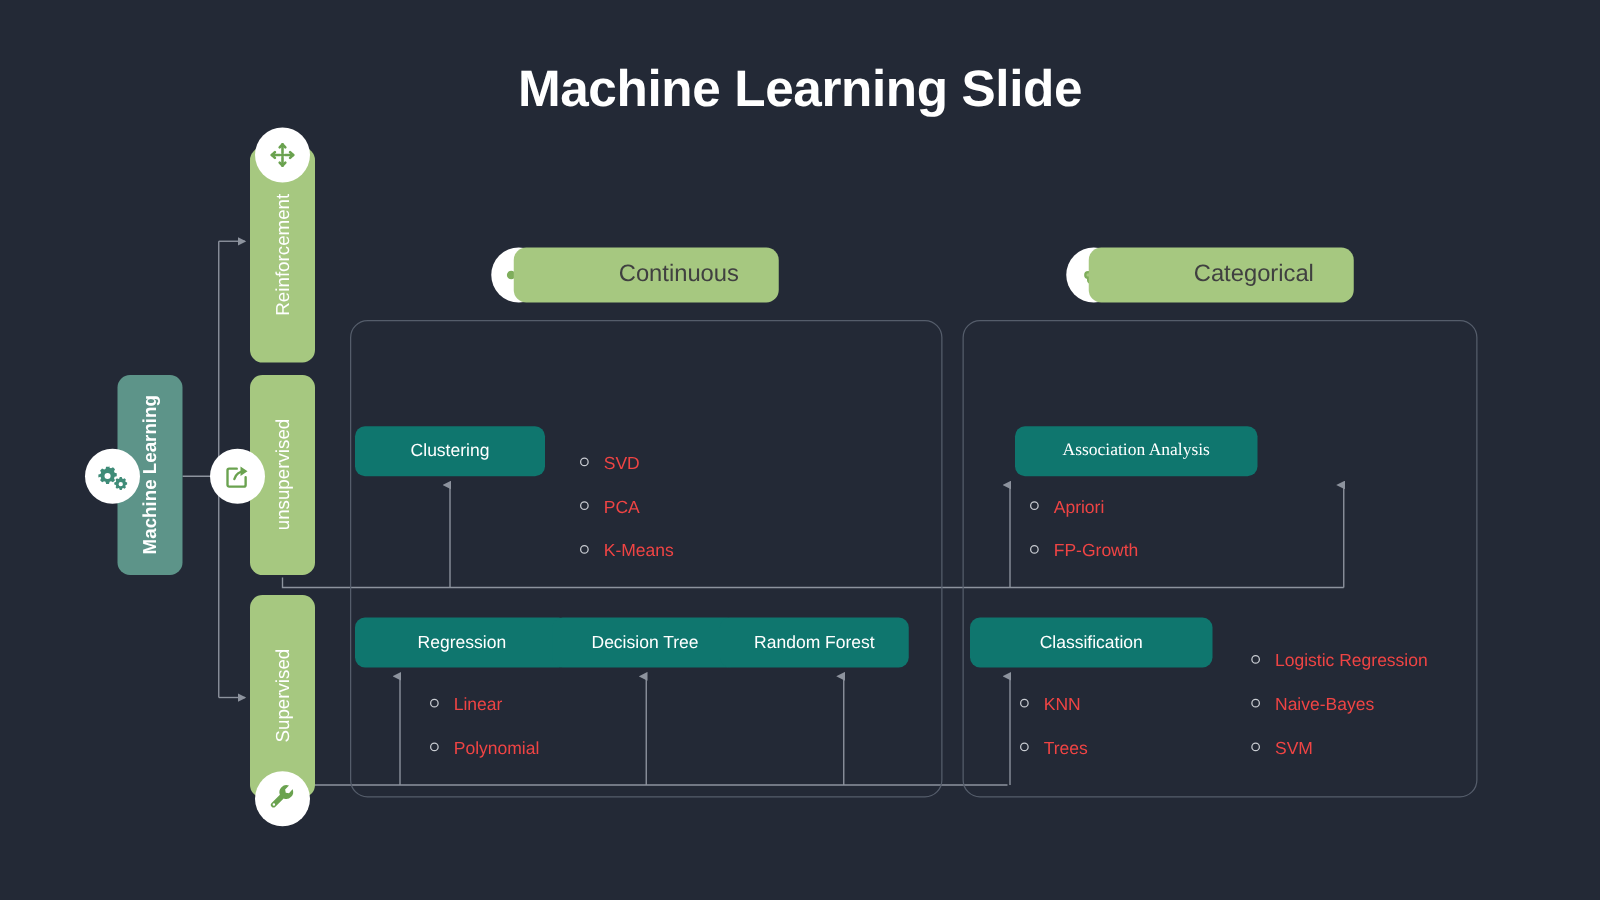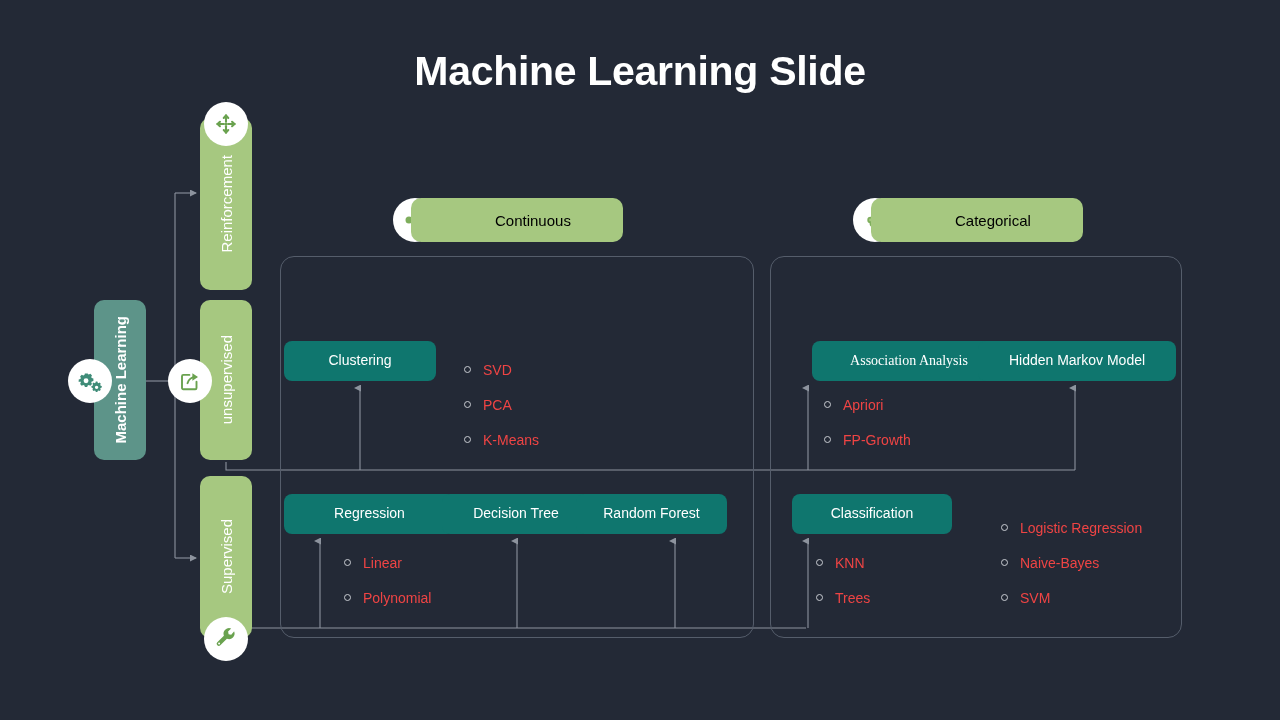--- a/index.html
+++ b/index.html
@@ -93,22 +93,22 @@
   
   .cat-pill {
     position: absolute;
     background: #a6c880;
     border-radius: 10px;
     display: flex;
     align-items: center;
     box-sizing: border-box;
   }
   .cat-pill .cat-label {
-    color: #000000;
-    font-size: 15px;
+    color: #404040;
+    font-size: 19px;
     margin-left: 84px;
   }
   #pill-continuous  { left: 411px; top: 198px; width: 212px; height: 44px; }
   #pill-categorical { left: 871px; top: 198px; width: 212px; height: 44px; }
 
   
   .mbox {
     position: absolute;
     background: #0f766e;
     border-radius: 8px;
@@ -120,21 +120,21 @@
     font-size: 14px;
     text-align: center;
     line-height: 1.1;
   }
   #box-clustering      { left: 284px; top: 341px; width: 152px; height: 40px; }
   #box-regression      { left: 284px; top: 494px; width: 171px; height: 40px; }
   #box-decision-tree   { left: 442px; top: 494px; width: 148px; height: 40px; }
   #box-random-forest   { left: 576px; top: 494px; width: 151px; height: 40px; }
   #box-association     { left: 812px; top: 341px; width: 194px; height: 40px; font-family: Liberation Serif, serif; }
   #box-hmm             { left: 978px; top: 341px; width: 198px; height: 40px; }
-  #box-classification  { left: 776px; top: 494px; width: 160px; height: 40px; margin-left: 16px; }
+  #box-classification  { left: 776px; top: 494px; width: 194px; height: 40px; }
 
   
   .blist { position: absolute; }
   .blist .bitem {
     display: flex;
     align-items: center;
     color: #ef4444;
     font-size: 14px;
     height: 35px;
     white-space: nowrap;
@@ -277,21 +277,20 @@
   </div>
   <div class="cat-pill" id="pill-categorical">
     <span class="cat-label">Categorical</span>
   </div>
 
   <div class="mbox" id="box-clustering">Clustering</div>
   <div class="mbox" id="box-regression">Regression</div>
   <div class="mbox" id="box-decision-tree">Decision Tree</div>
   <div class="mbox" id="box-random-forest">Random Forest</div>
   <div class="mbox" id="box-association">Association Analysis</div>
-  <div class="mbox" id="box-hmm">Hidden Markov Model</div>
   <div class="mbox" id="box-classification">Classification</div>
 
   <div class="blist" id="list-continuous-unsup">
       <div class="bitem">
         <span class="bullet"></span>
         <span>SVD</span>
       </div>
       <div class="bitem">
         <span class="bullet"></span>
         <span>PCA</span>

